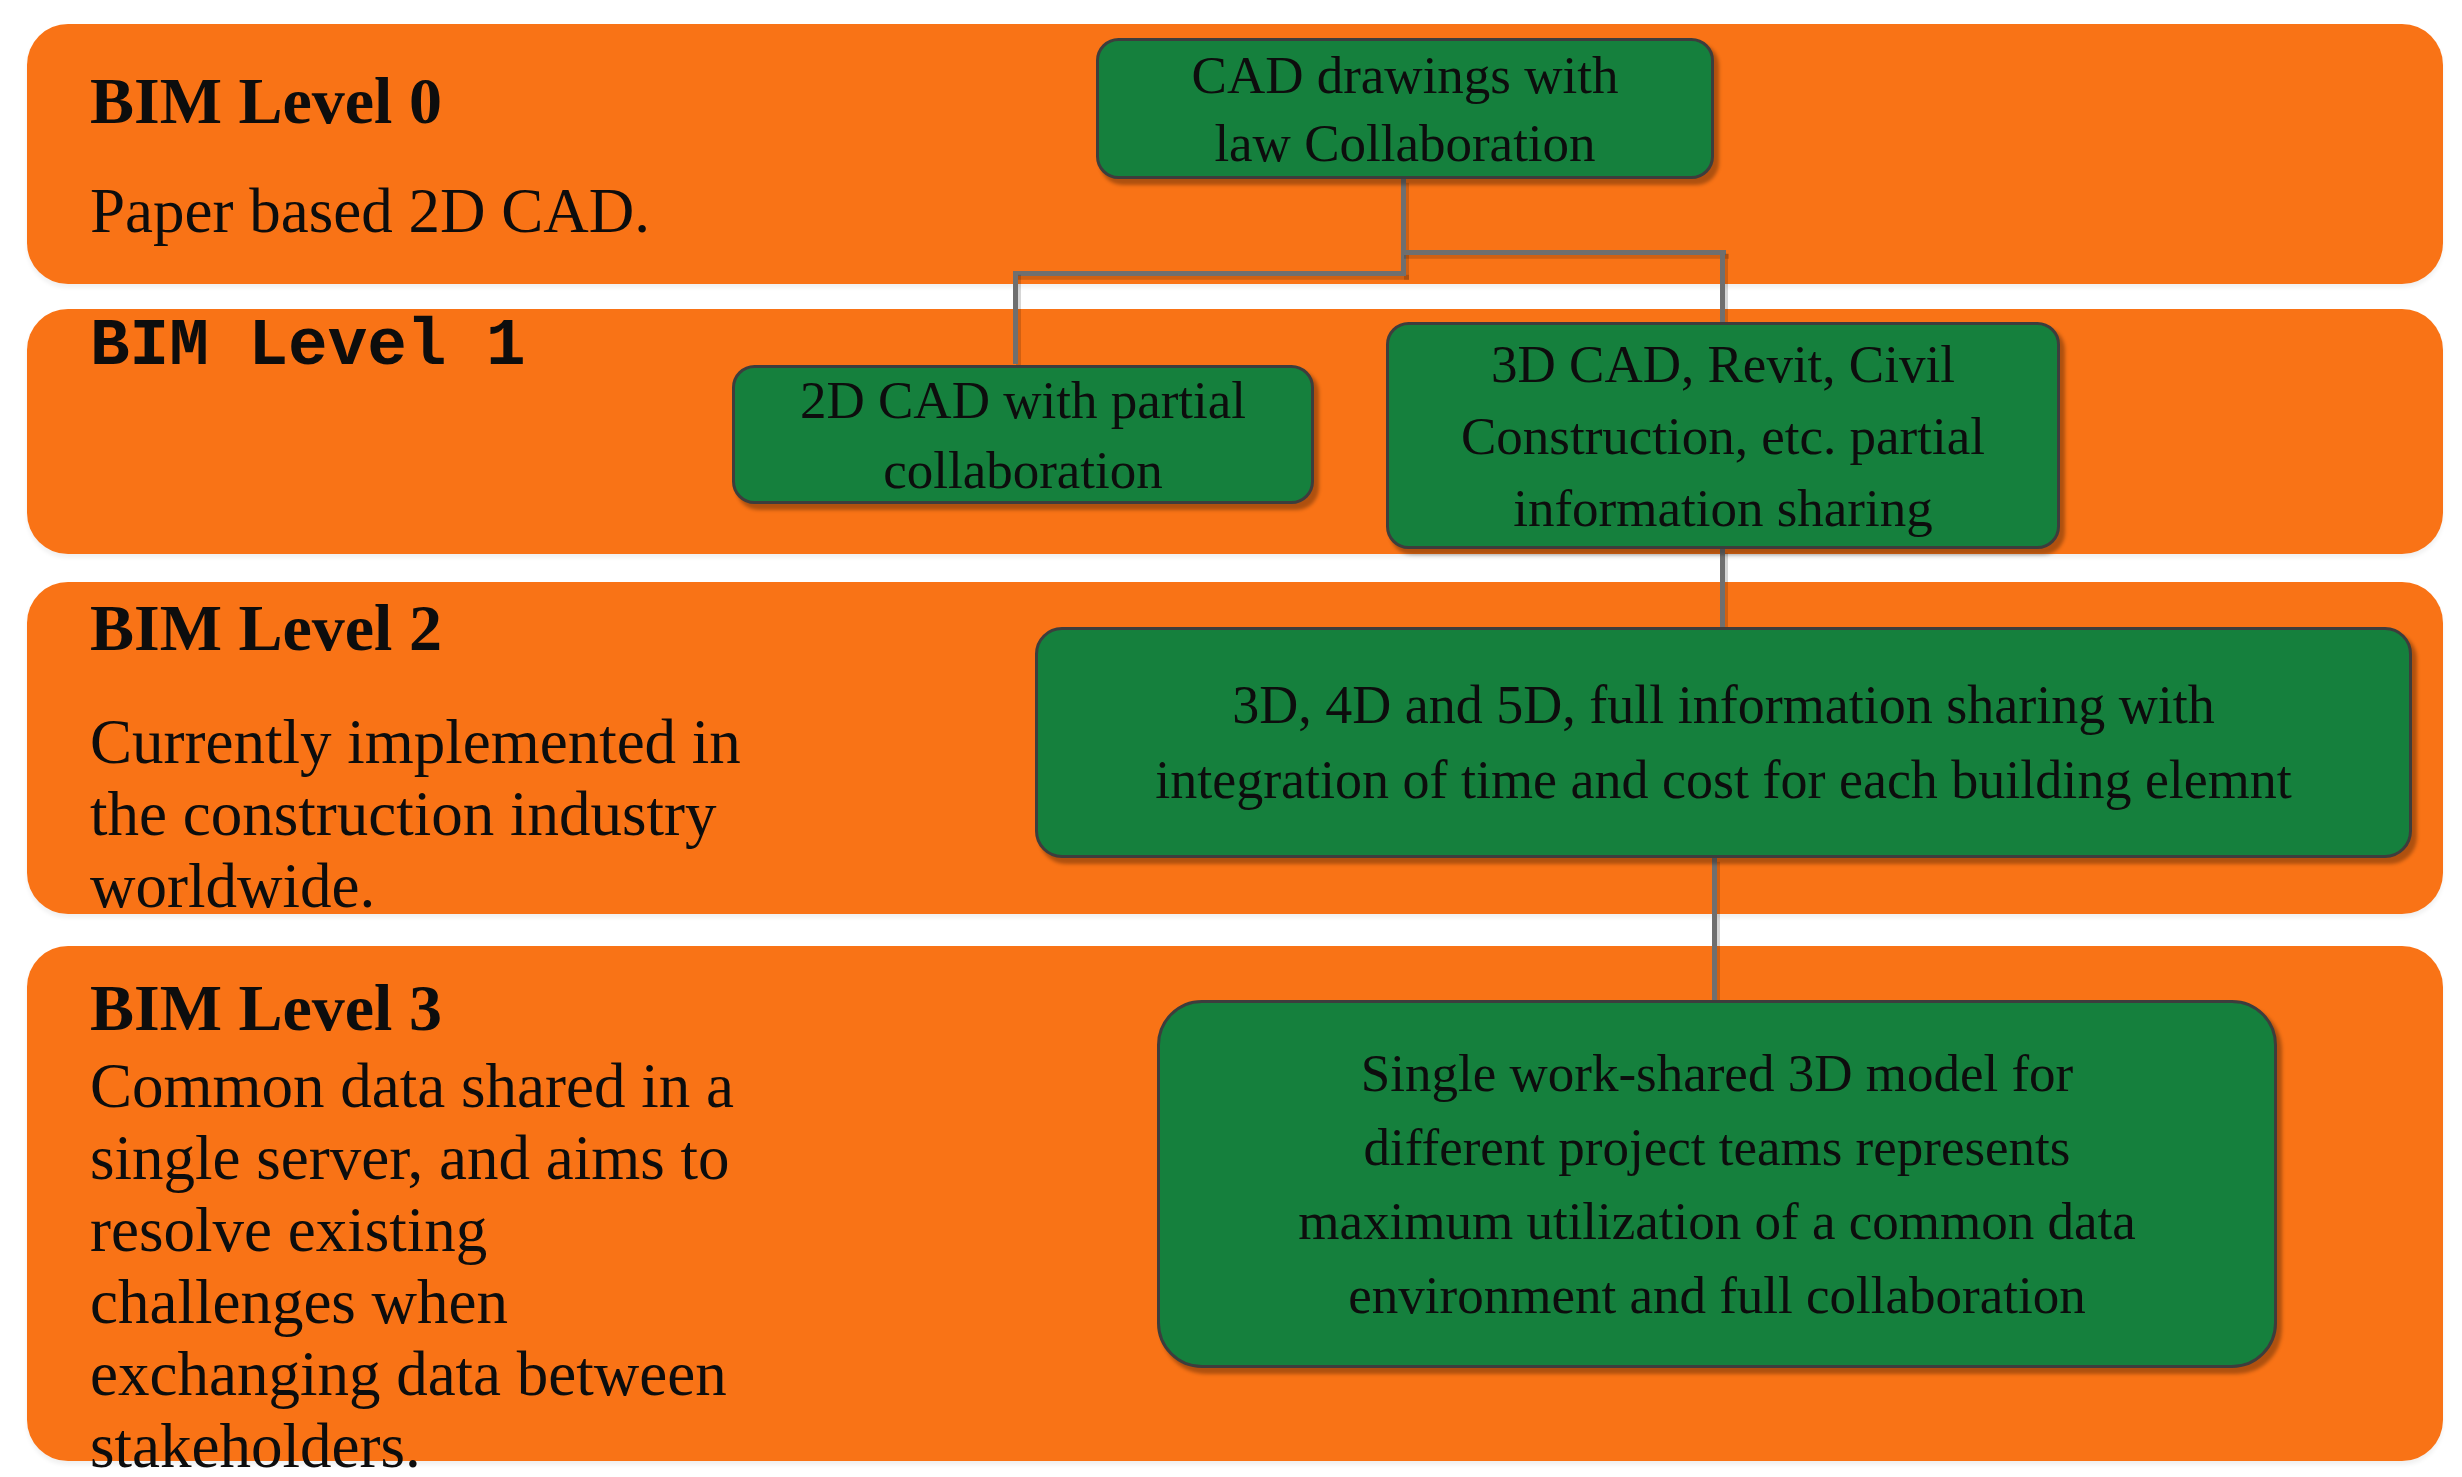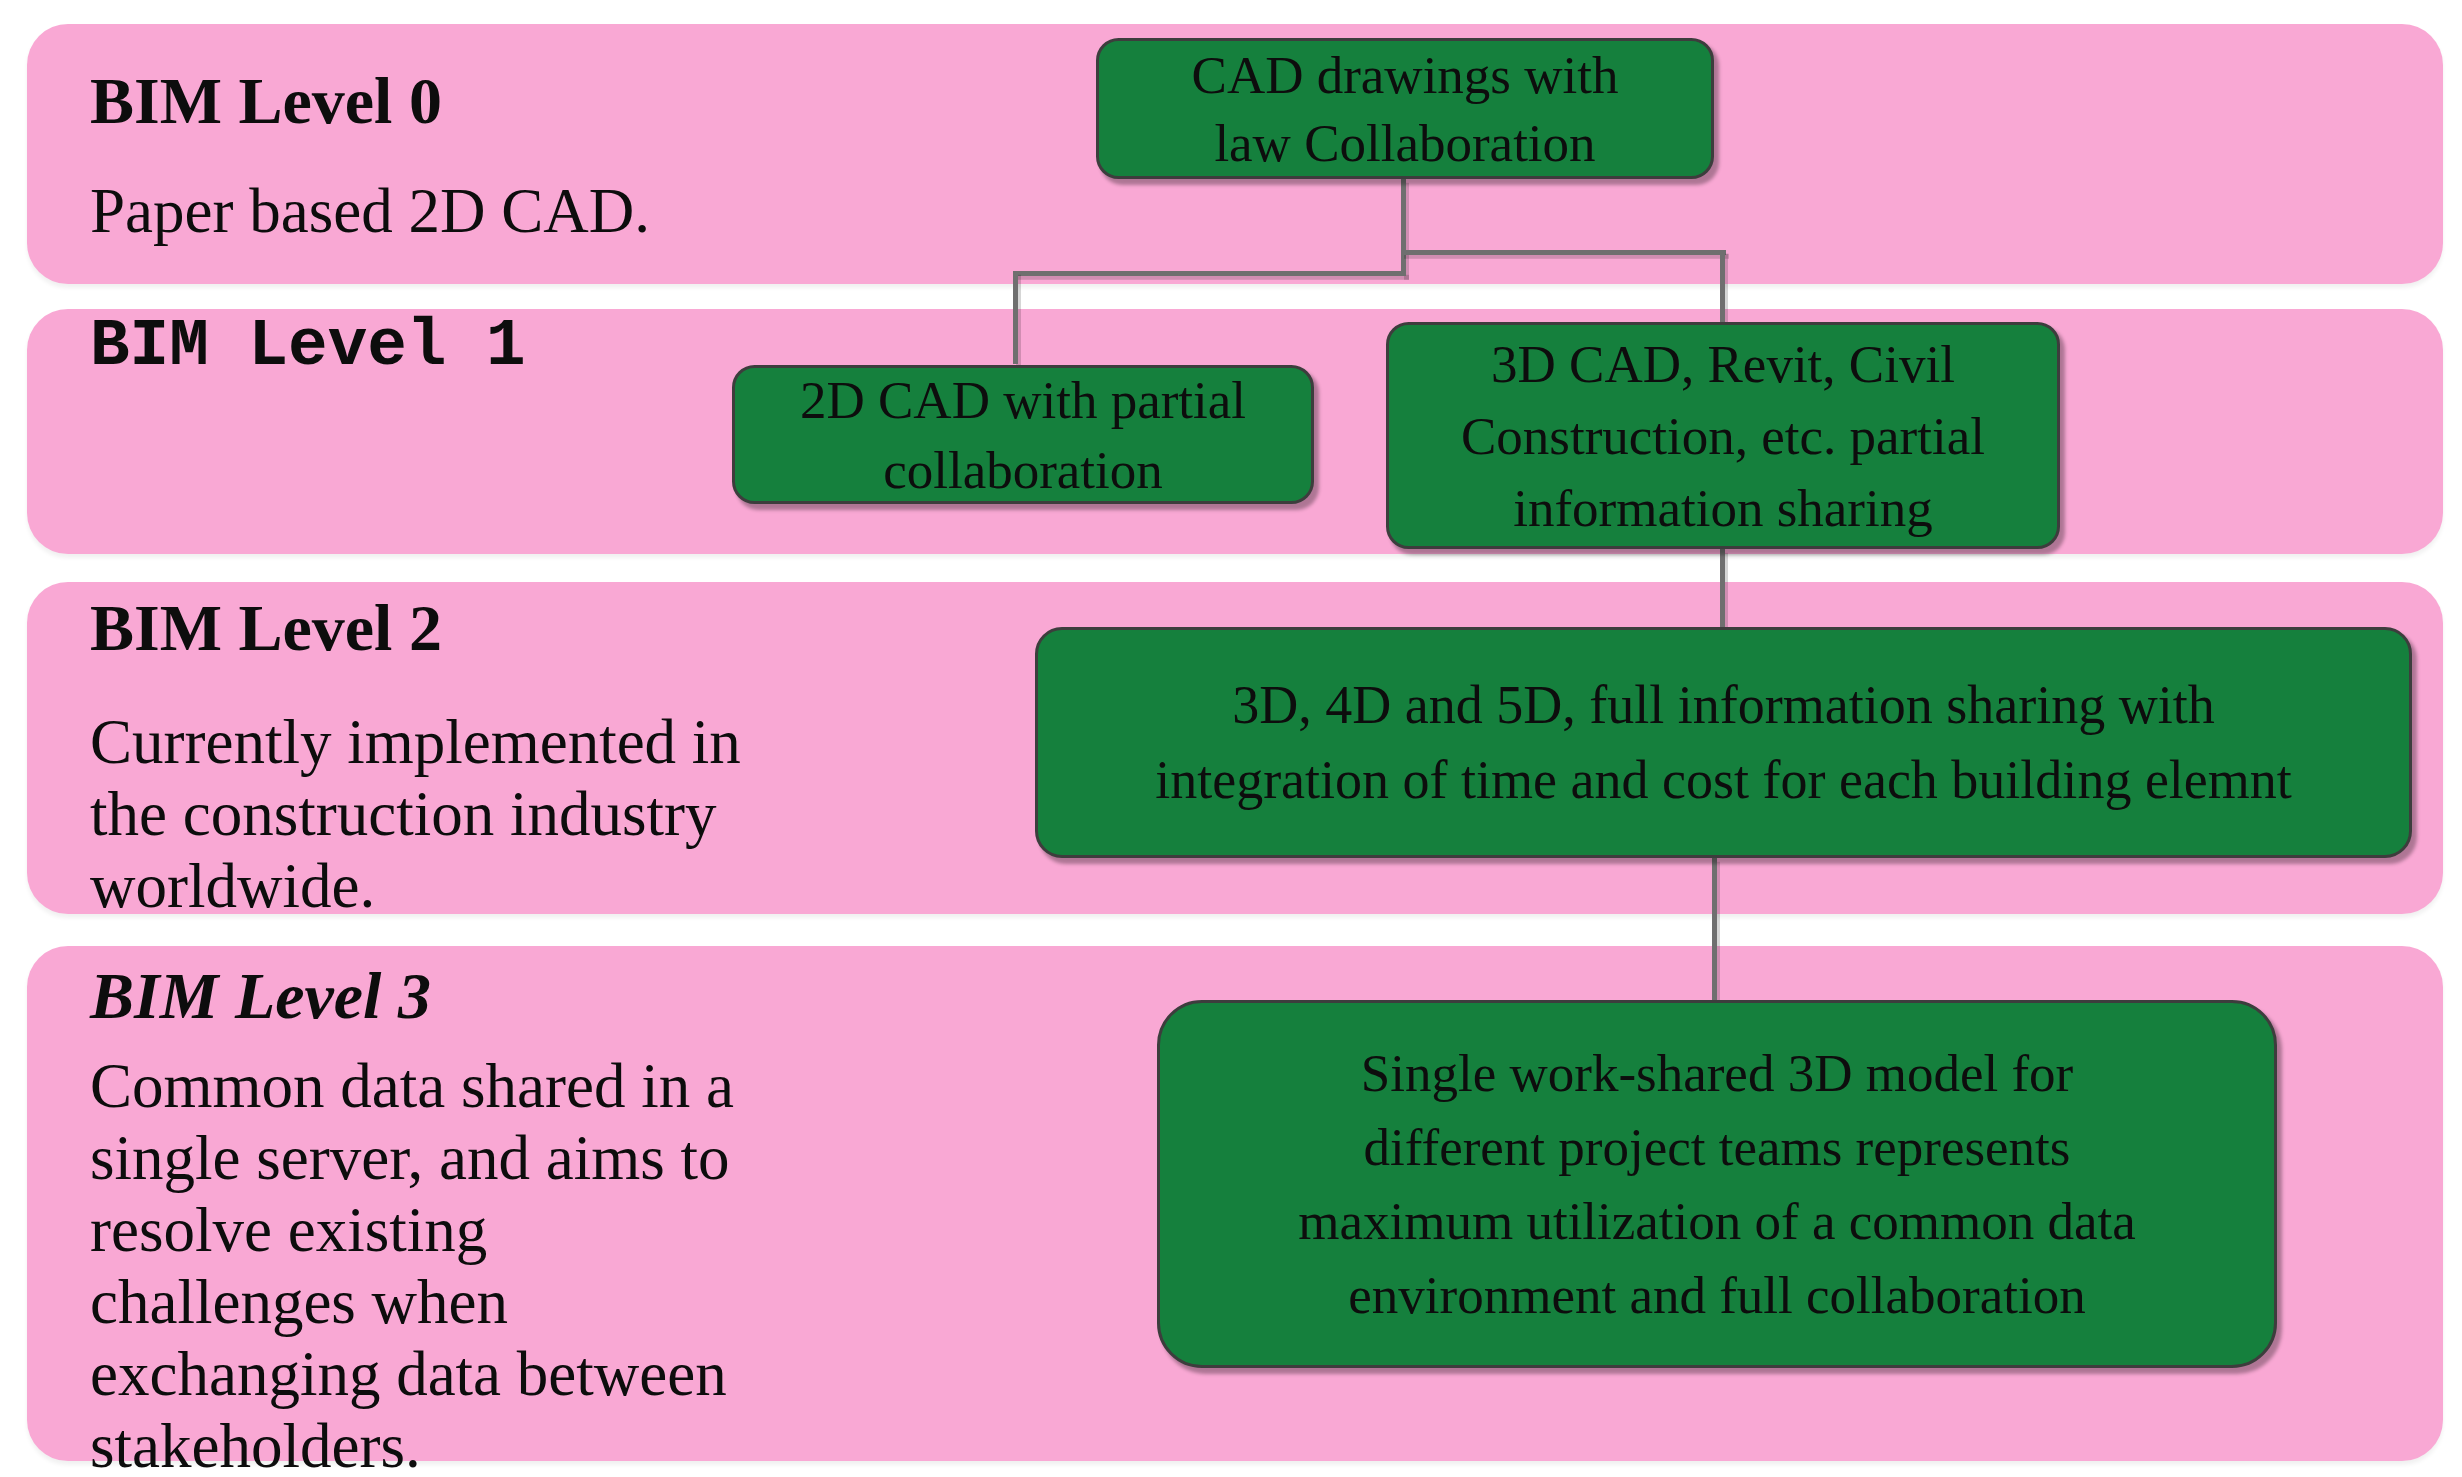--- a/index.html
+++ b/index.html
@@ -10,21 +10,21 @@
     overflow: hidden;
     font-family: "Liberation Serif", serif;
     color: #0d0d0d;
   }
 
   
   .band {
     position: absolute;
     left: 27px;
     width: 2416px;
-    background: #f9a8d4;
+    background: #f97316;
     border-radius: 41px;
     box-shadow: 0 3.8px 4.5px rgba(0,0,0,0.06);
     z-index: 1;
   }
   .band-title {
     position: absolute;
     left: 63px;
     font-size: 66px;
     font-weight: bold;
     line-height: 75px;
@@ -79,21 +79,21 @@
   #band-0 { top: 24px;   height: 260px; }
   #band-0 .band-title { top: 39px; }
   #band-0 .band-body  { top: 151px; }
   #band-1 { top: 309px;  height: 245px; }
   #band-1 .band-title { top: 0px; font-family: Liberation Mono, monospace; }
   #band-1 .band-body  { top: 93px; }
   #band-2 { top: 582px;  height: 332px; }
   #band-2 .band-title { top: 8.3px; }
   #band-2 .band-body  { top: 124px; }
   #band-3 { top: 946px; height: 515px; }
-  #band-3 .band-title { top: 12px; font-style: italic; }
+  #band-3 .band-title { top: 24px; }
   #band-3 .band-body  { top: 104px; }
 
   
   #conn-root-stem   { left: 1401px; top: 179px;  width: 5.3px;   height: 97px; }
   #conn-right-h     { left: 1401px; top: 250px;  width: 325px; height: 5.3px;  }
   #conn-right-v     { left: 1720px; top: 250px;  width: 5.3px;   height: 72px;  }
   #conn-left-h      { left: 1013px; top: 271px;  width: 393px; height: 5.3px;  }
   #conn-left-v      { left: 1013px; top: 271px;  width: 5.3px;   height: 93px; }
   #conn-3d-to-l2    { left: 1720px; top: 549px;  width: 5.3px;   height: 78px; }
   #conn-l2-to-l3    { left: 1712px; top: 858px; width: 5.3px;   height: 142px; }

